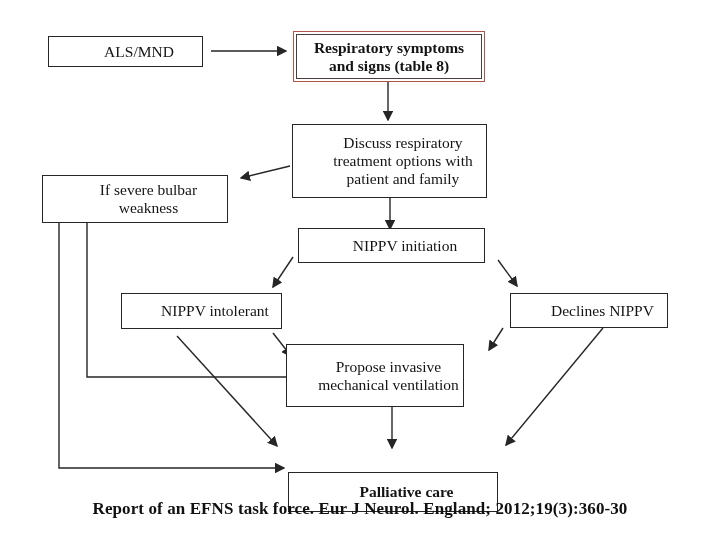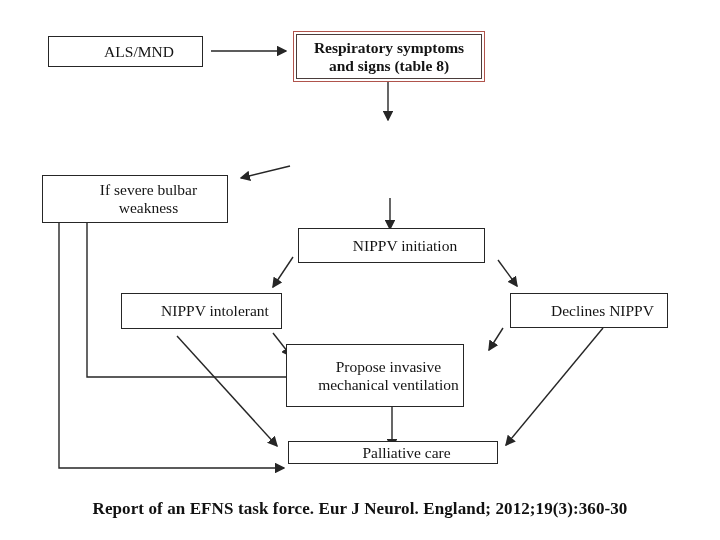--- a/index.html
+++ b/index.html
@@ -93,20 +93,25 @@
     <span>ALS/MND</span>
   </div>
 
   <div class="node-hl" style="left:293px;top:31px;width:192px;height:51px;">
     <div class="inner">
       <span>Respiratory symptoms
 and signs (table 8)</span>
     </div>
   </div>
 
+  <div class="node" style="left:292px;top:124px;width:195px;height:74px;">
+    <span>Discuss respiratory
+treatment options with
+patient and family</span>
+  </div>
 
   <div class="node" style="left:42px;top:175px;width:186px;height:48px;">
     <span>If severe bulbar
 weakness</span>
   </div>
 
   <div class="node" style="left:298px;top:228px;width:187px;height:35px;">
     <span>NIPPV initiation</span>
   </div>
 
@@ -116,19 +121,19 @@
 
   <div class="node" style="left:510px;top:293px;width:158px;height:35px;">
     <span>Declines NIPPV</span>
   </div>
 
   <div class="node" style="left:286px;top:344px;width:178px;height:63px;">
     <span>Propose invasive
 mechanical ventilation</span>
   </div>
 
-  <div class="node" style="left:288px;top:441px;width:210px;height:23px;">
+  <div class="node" style="left:288px;top:472px;width:210px;height:40px;font-weight:bold;">
     <span>Palliative care</span>
   </div>
 
   <div class="caption">Report of an EFNS task force. Eur J Neurol. England; 2012;19(3):360-30</div>
 
 </div>
 
 </body></html>

